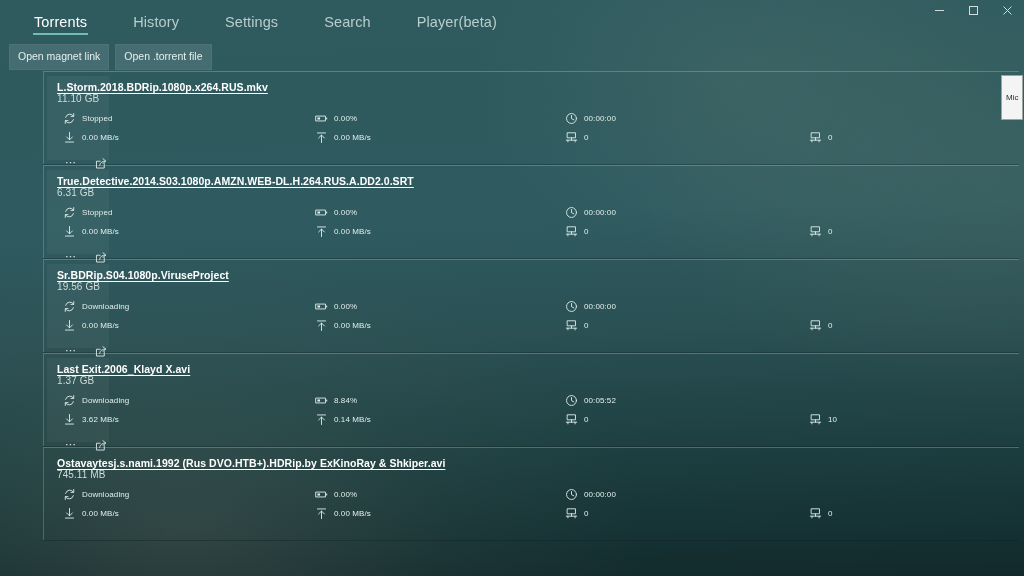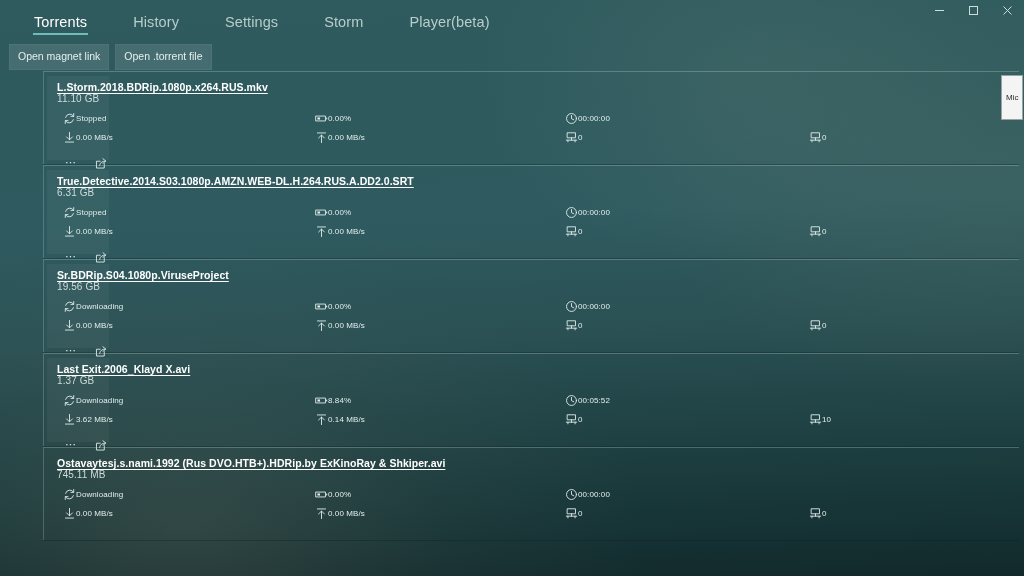--- a/index.html
+++ b/index.html
@@ -70,21 +70,21 @@
     position:relative; color:#ffffff; font-size:10.5px; line-height:12px;
     text-decoration:underline; text-underline-offset:2px;
     font-weight:bold; letter-spacing:.05px; white-space:nowrap;
   }
   .tsize {
     position:relative; color:#cddcda; font-size:10px; line-height:10px;
     margin-top:1px; letter-spacing:.1px;
   }
   .grid { position:relative; margin-top:8px; height:58px; }
   .cell {
-    position:absolute; display:flex; align-items:center; 
+    position:absolute; display:flex; align-items:center; gap:6px;
     color:#e2eeec; font-size:8px; line-height:10px; white-space:nowrap; letter-spacing:.1px;
   }
   .cell .ico { width:13px; height:13px; flex:none; display:block; }
   .c-status { left:6px;  top:0px; }
   .c-down   { left:6px;  top:19px; }
   .c-prog   { left:258px; top:0px; }
   .c-up     { left:258px; top:19px; }
   .c-time   { left:508px; top:0px;text-align:right; }
   .c-seed   { left:508px; top:19px; }
   .c-peer   { left:752px; top:19px; }
@@ -118,21 +118,21 @@
       <line x1="1.5" y1="1.5" x2="9.5" y2="9.5" stroke="#cfdddc" stroke-width="1"></line>
       <line x1="9.5" y1="1.5" x2="1.5" y2="9.5" stroke="#cfdddc" stroke-width="1"></line>
     </svg>
   </div>
 </div>
 
 <div id="navbar">
   <div class="tab active"><span>Torrents</span></div>
   <div class="tab"><span>History</span></div>
   <div class="tab"><span>Settings</span></div>
-  <div class="tab"><span>Storm</span></div>
+  <div class="tab"><span>Search</span></div>
   <div class="tab"><span>Player(beta)</span></div>
 </div>
 
 <div id="toolbar">
   <div class="tbtn">Open magnet link</div>
   <div class="tbtn">Open .torrent file</div>
 </div>
 
 <div id="list">
     <div class="row">

